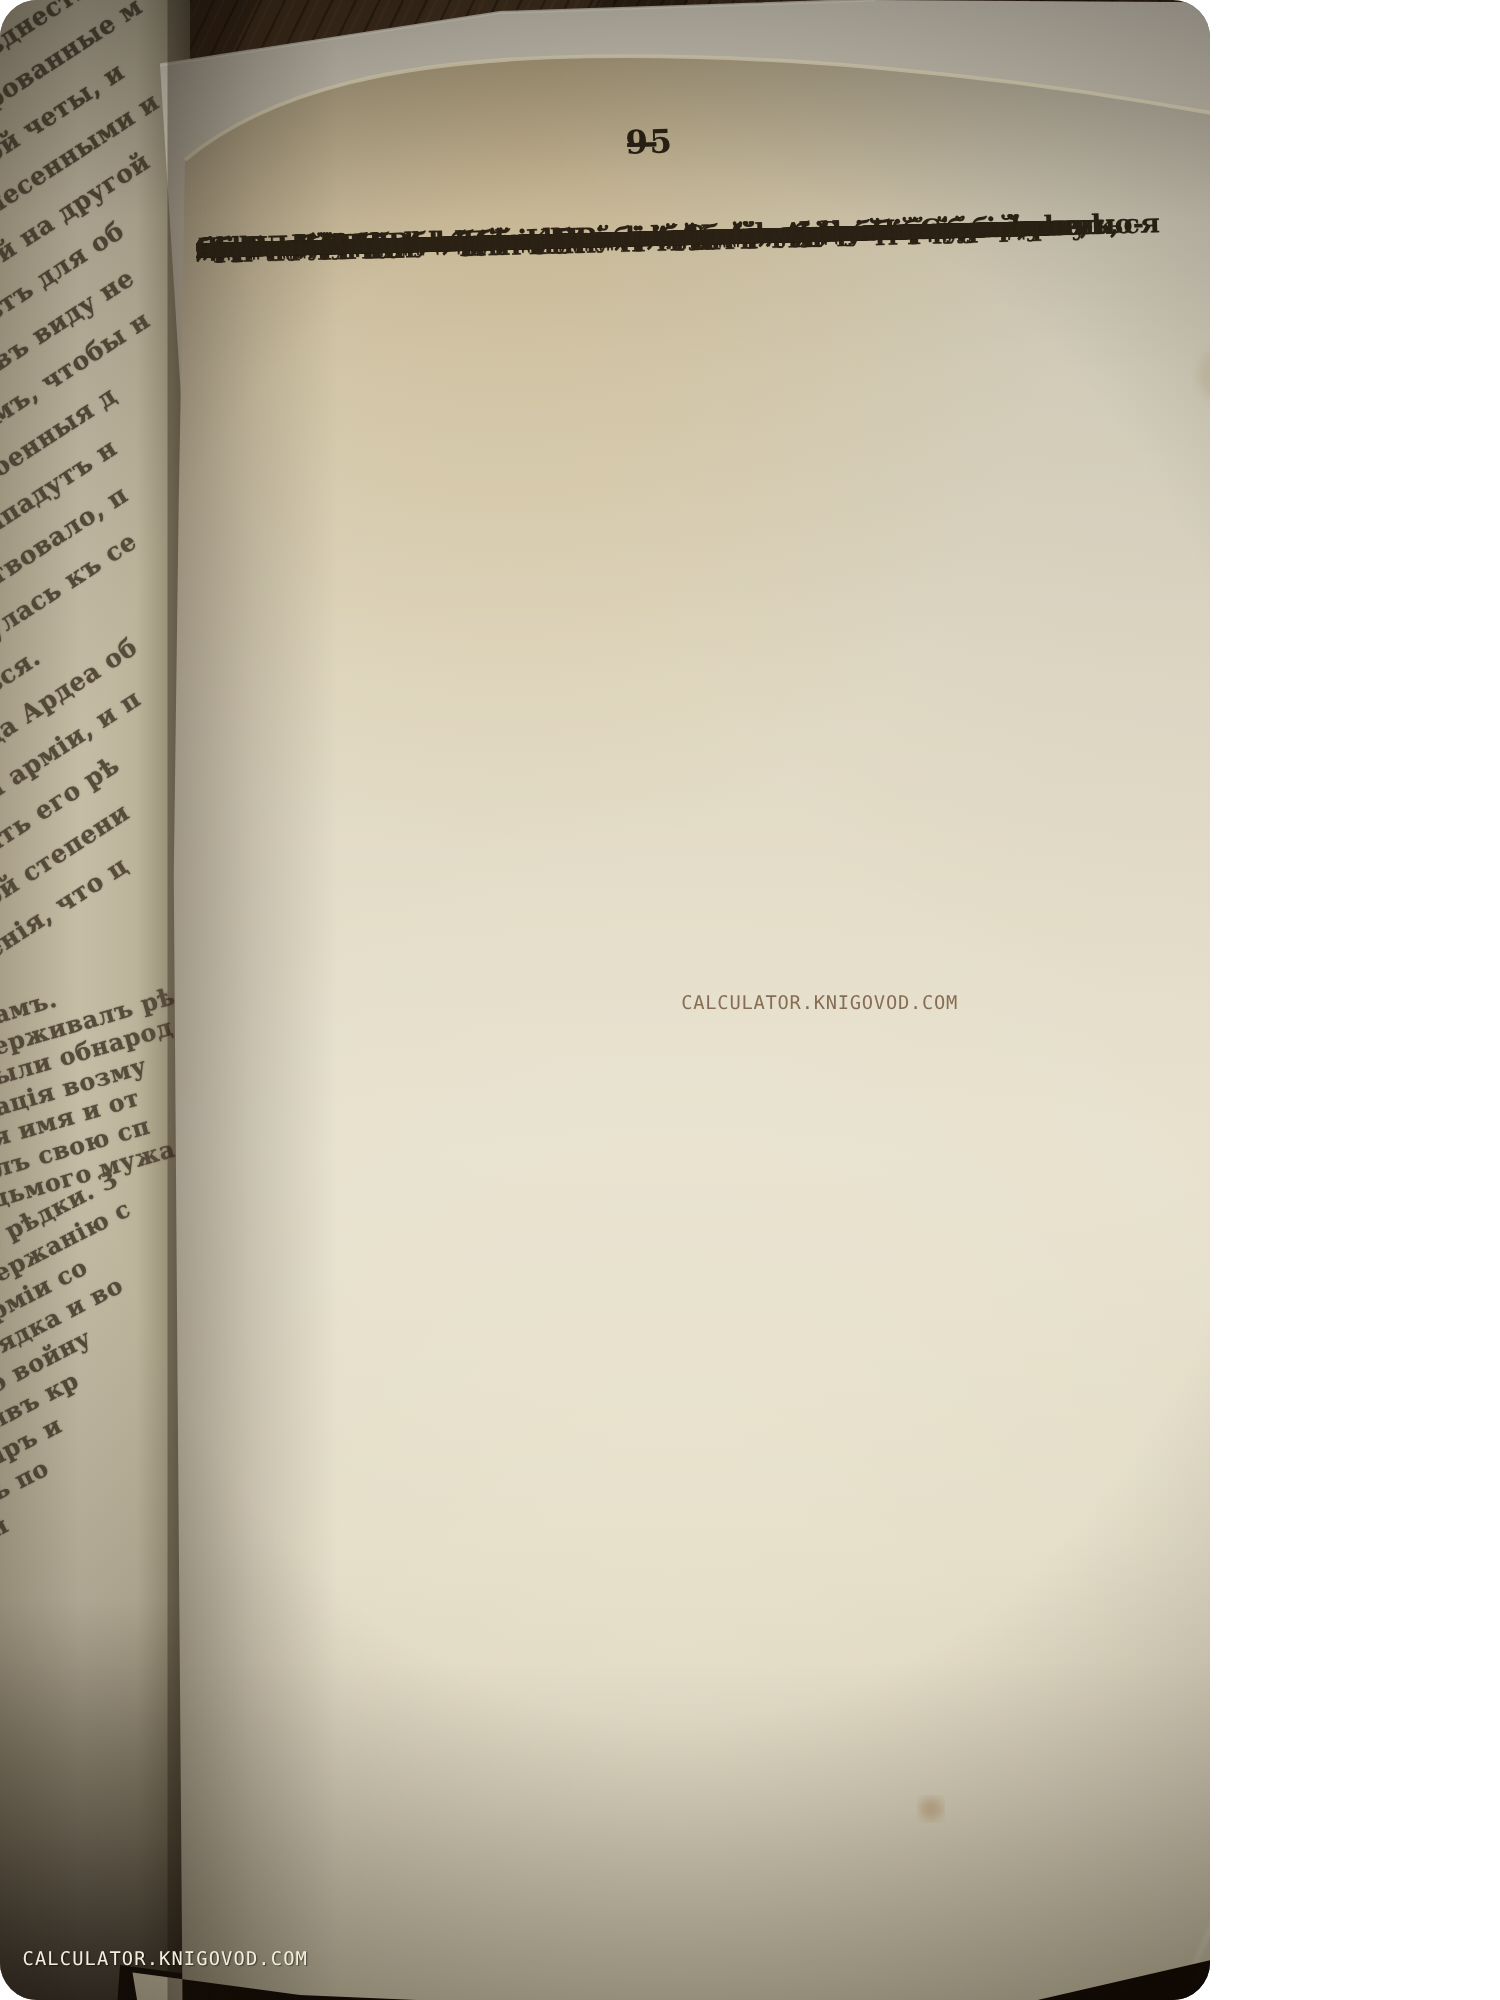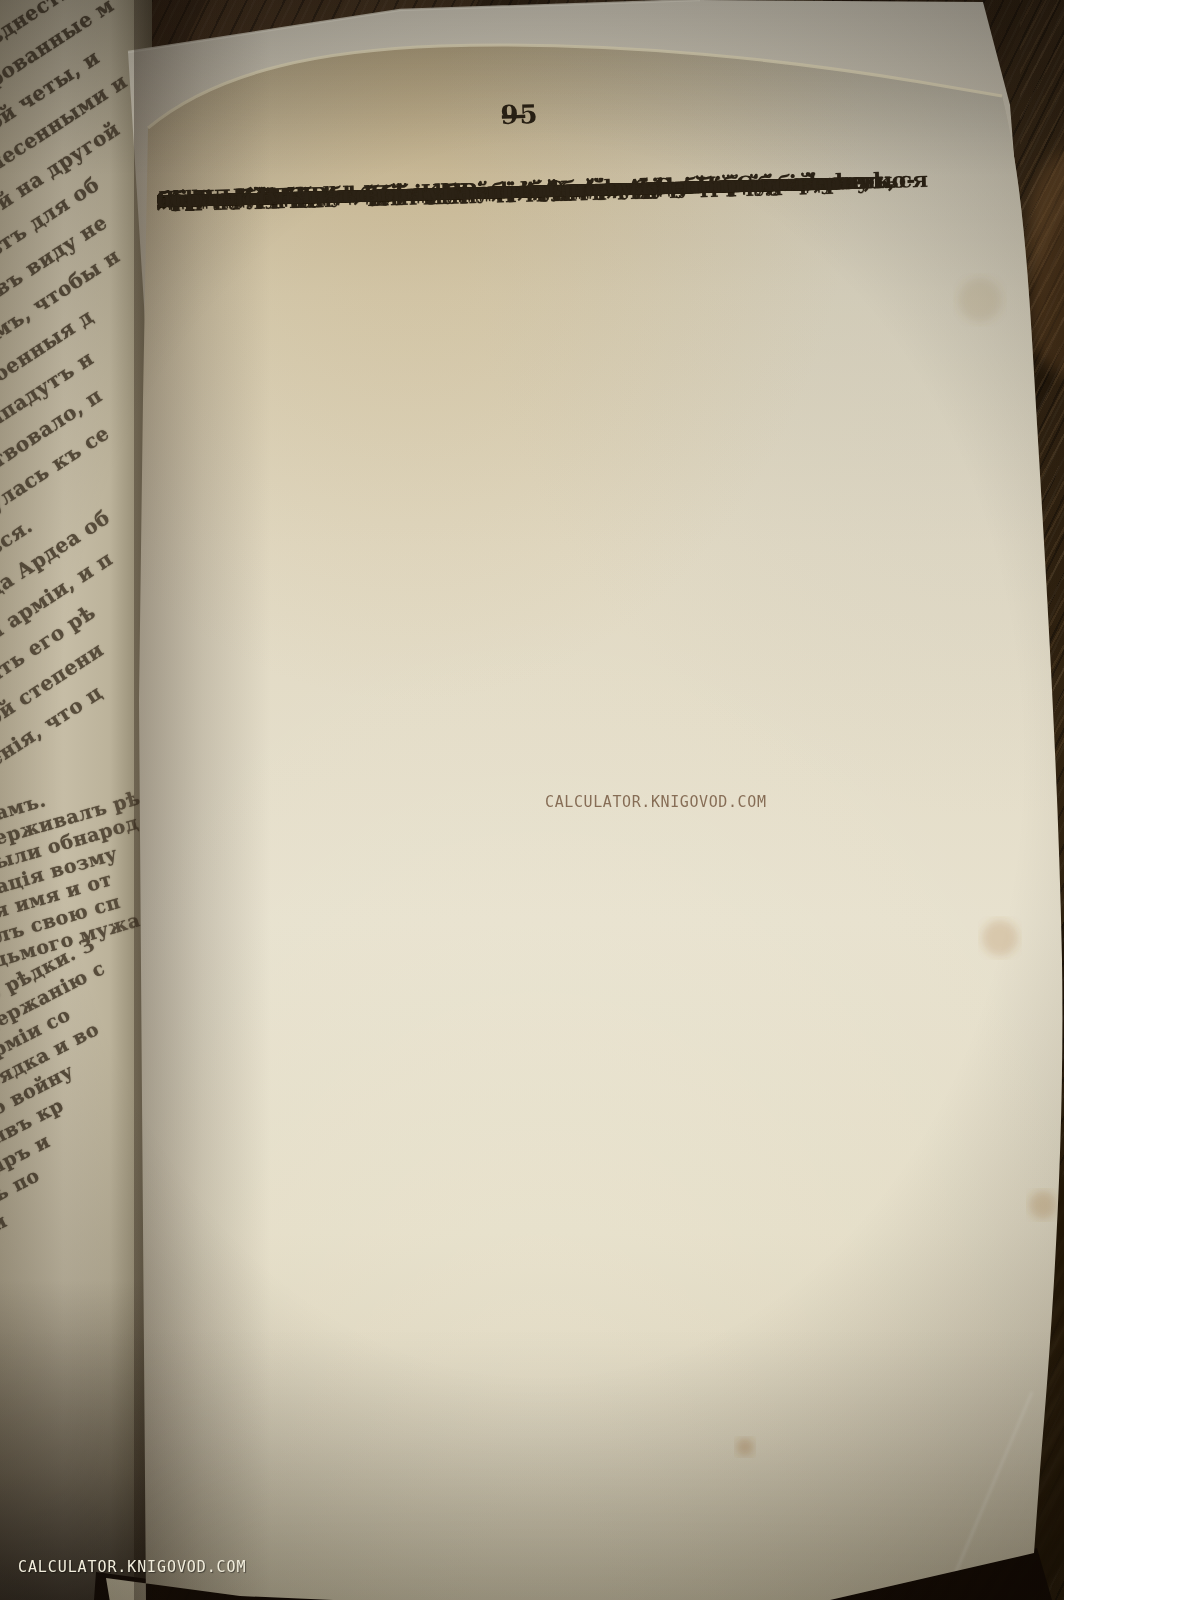--- a/index.html
+++ b/index.html
@@ -1,22 +1,23 @@
 <!DOCTYPE html>
 <html><head>
 <meta charset="utf-8">
 <style>
   html,body{margin:0;padding:0;}
   #stage{
-    position:relative;width:1064px;height:1600px;overflow:hidden;
+    position:relative;width:968px;height:1600px;overflow:hidden;
     font-family:"DejaVu Serif","Liberation Serif",serif;
     background:
       repeating-linear-gradient(116deg, rgba(0,0,0,0.30) 0 2px, rgba(0,0,0,0) 2px 7px, rgba(255,255,255,0.03) 7px 9px, rgba(0,0,0,0) 9px 17px),
       repeating-linear-gradient(116deg, rgba(255,215,150,0.05) 0 120px, rgba(0,0,0,0.12) 120px 185px, rgba(255,215,150,0.03) 185px 310px),
       linear-gradient(108deg,#46311f 0%,#3a2a19 30%,#2e2012 58%,#221605 100%);
+    border-radius: 30px;
   }
   #stage *{position:absolute;}
   
   .wood-streaks{left:1020px;top:0;width:180px;height:760px;
     background:repeating-linear-gradient(118deg, rgba(205,165,115,0.10) 0 2px, rgba(0,0,0,0) 2px 11px);}
   .wood-wedge{left:1030px;top:140px;width:185px;height:235px;border-radius:35% 12% 45% 22%;
     background:linear-gradient(105deg, rgba(160,112,62,0.40), rgba(95,62,30,0.10) 72%);filter:blur(7px);}
   .wood-shine{right:-50px;bottom:-60px;width:500px;height:580px;border-radius:45%;
     background:
       radial-gradient(closest-side, rgba(36,24,7,0) 35%, rgba(36,24,7,0.9) 98%),

